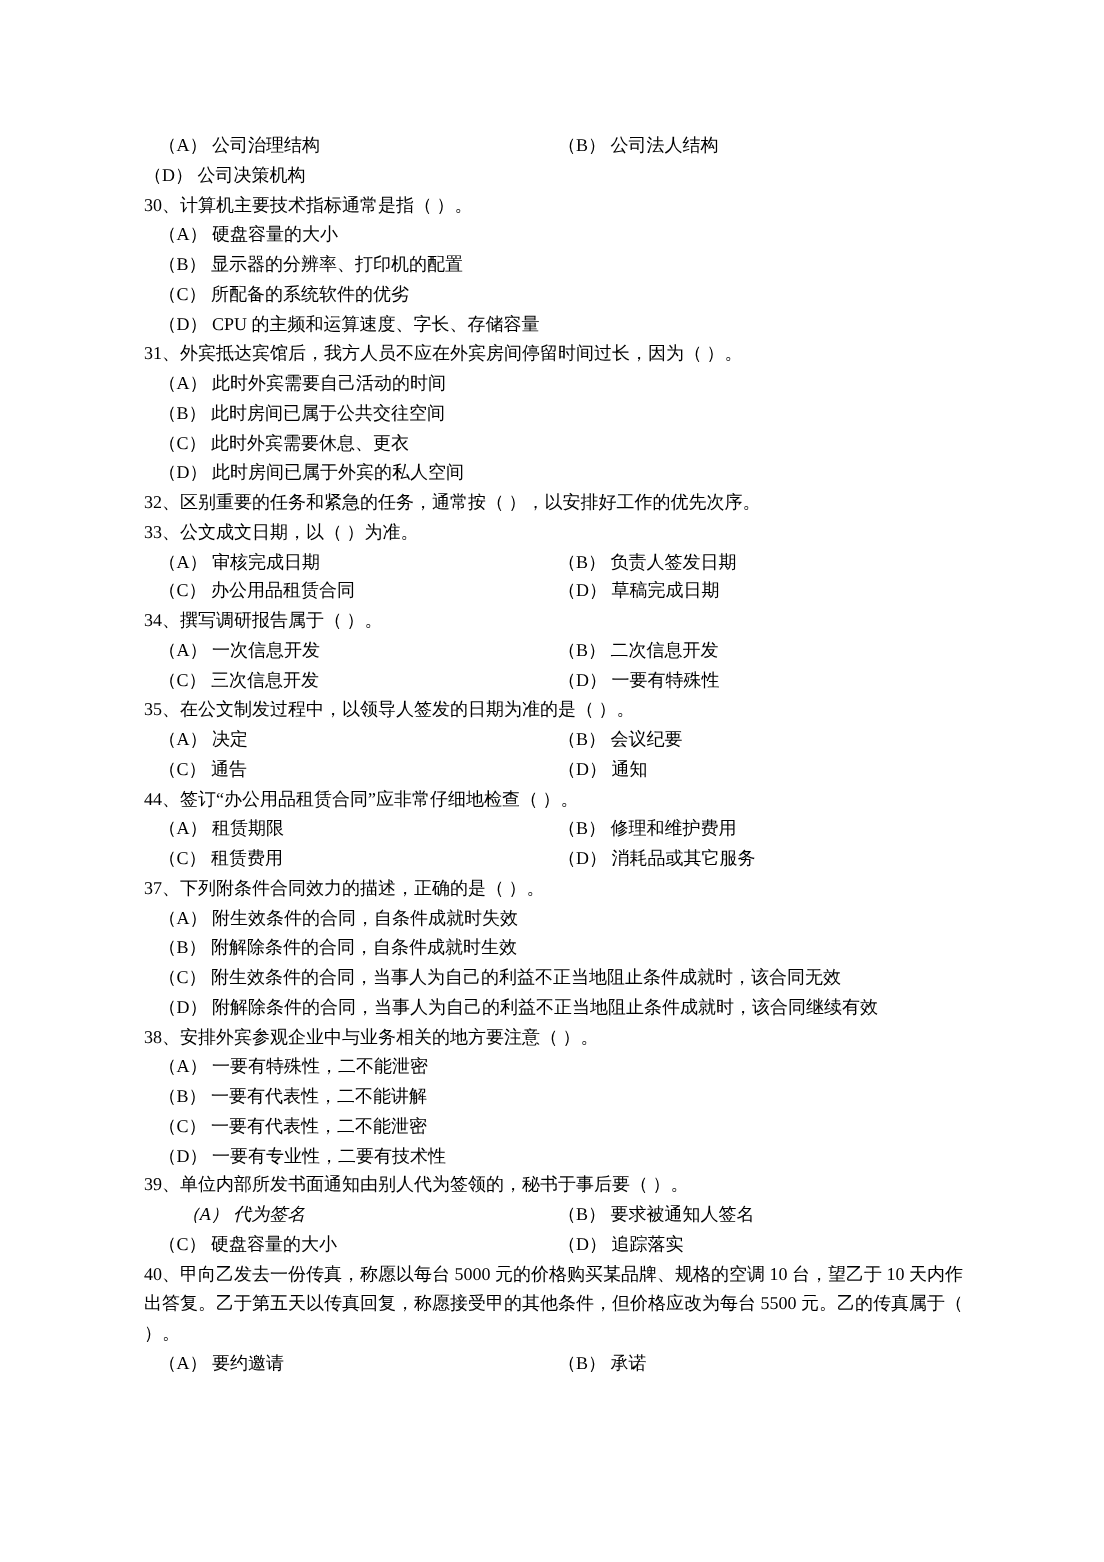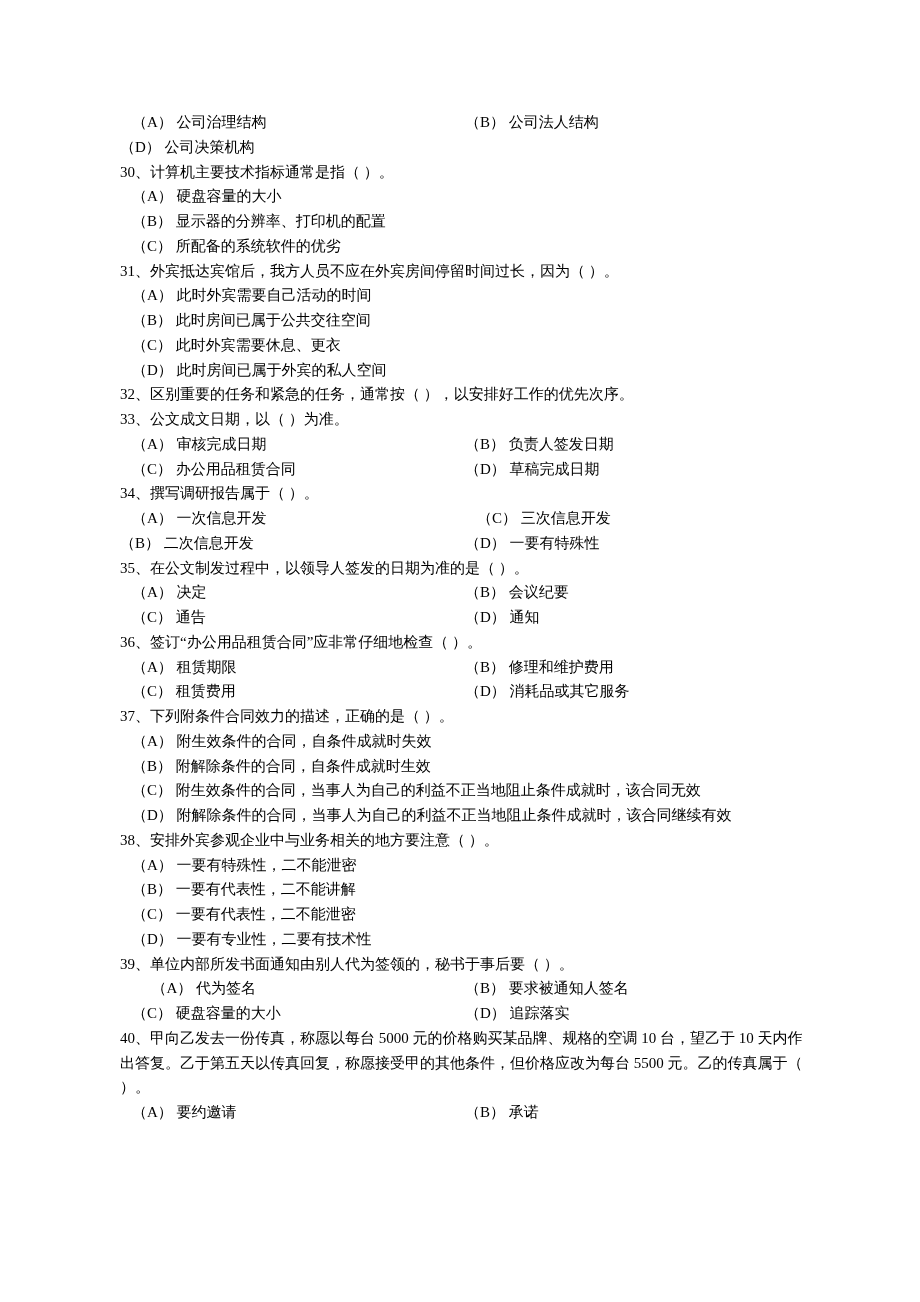--- a/index.html
+++ b/index.html
@@ -21,71 +21,73 @@
   }
   .opt-col {
     width: 50%;
     box-sizing: border-box;
   }
   .indent1 {
     padding-left: 0.8em;
   }
   .indent2 {
     padding-left: 2.1em;
+    font-style: italic;
   }
 </style>
 </head>
 <body>
 
 <div class="page">
 
   <div class="row">
     <div class="opt-col indent1">（A）  公司治理结构</div>
     <div class="opt-col">（B）  公司法人结构</div>
     <div class="opt-col">（D）  公司决策机构</div>
   </div>
 
   <div>30、计算机主要技术指标通常是指（        ）。</div>
   <div class="indent1">（A）  硬盘容量的大小</div>
   <div class="indent1">（B）  显示器的分辨率、打印机的配置</div>
   <div class="indent1">（C）  所配备的系统软件的优劣</div>
+  <div class="indent1">（D）  CPU 的主频和运算速度、字长、存储容量</div>
 
   <div>31、外宾抵达宾馆后，我方人员不应在外宾房间停留时间过长，因为（        ）。</div>
   <div class="indent1">（A）  此时外宾需要自己活动的时间</div>
   <div class="indent1">（B）  此时房间已属于公共交往空间</div>
   <div class="indent1">（C）  此时外宾需要休息、更衣</div>
   <div class="indent1">（D）  此时房间已属于外宾的私人空间</div>
 
   <div>32、区别重要的任务和紧急的任务，通常按（        ），以安排好工作的优先次序。</div>
 
   <div>33、公文成文日期，以（        ）为准。</div>
   <div class="row">
     <div class="opt-col indent1">（A）  审核完成日期</div>
     <div class="opt-col">（B）  负责人签发日期</div>
     <div class="opt-col indent1">（C）  办公用品租赁合同</div>
     <div class="opt-col">（D）  草稿完成日期</div>
   </div>
 
   <div>34、撰写调研报告属于（        ）。</div>
   <div class="row">
     <div class="opt-col indent1">（A）  一次信息开发</div>
+    <div class="opt-col">（B）  二次信息开发</div>
     <div class="opt-col indent1">（C）  三次信息开发</div>
-    <div class="opt-col">（B）  二次信息开发</div>
     <div class="opt-col">（D）  一要有特殊性</div>
   </div>
 
   <div>35、在公文制发过程中，以领导人签发的日期为准的是（        ）。</div>
   <div class="row">
     <div class="opt-col indent1">（A）  决定</div>
     <div class="opt-col">（B）  会议纪要</div>
     <div class="opt-col indent1">（C）  通告</div>
     <div class="opt-col">（D）  通知</div>
   </div>
 
-  <div>36、签订“办公用品租赁合同”应非常仔细地检查（        ）。</div>
+  <div>44、签订“办公用品租赁合同”应非常仔细地检查（        ）。</div>
   <div class="row">
     <div class="opt-col indent1">（A）  租赁期限</div>
     <div class="opt-col">（B）  修理和维护费用</div>
     <div class="opt-col indent1">（C）  租赁费用</div>
     <div class="opt-col">（D）  消耗品或其它服务</div>
   </div>
 
   <div>37、下列附条件合同效力的描述，正确的是（        ）。</div>
   <div class="indent1">（A）  附生效条件的合同，自条件成就时失效</div>
   <div class="indent1">（B）  附解除条件的合同，自条件成就时生效</div>

